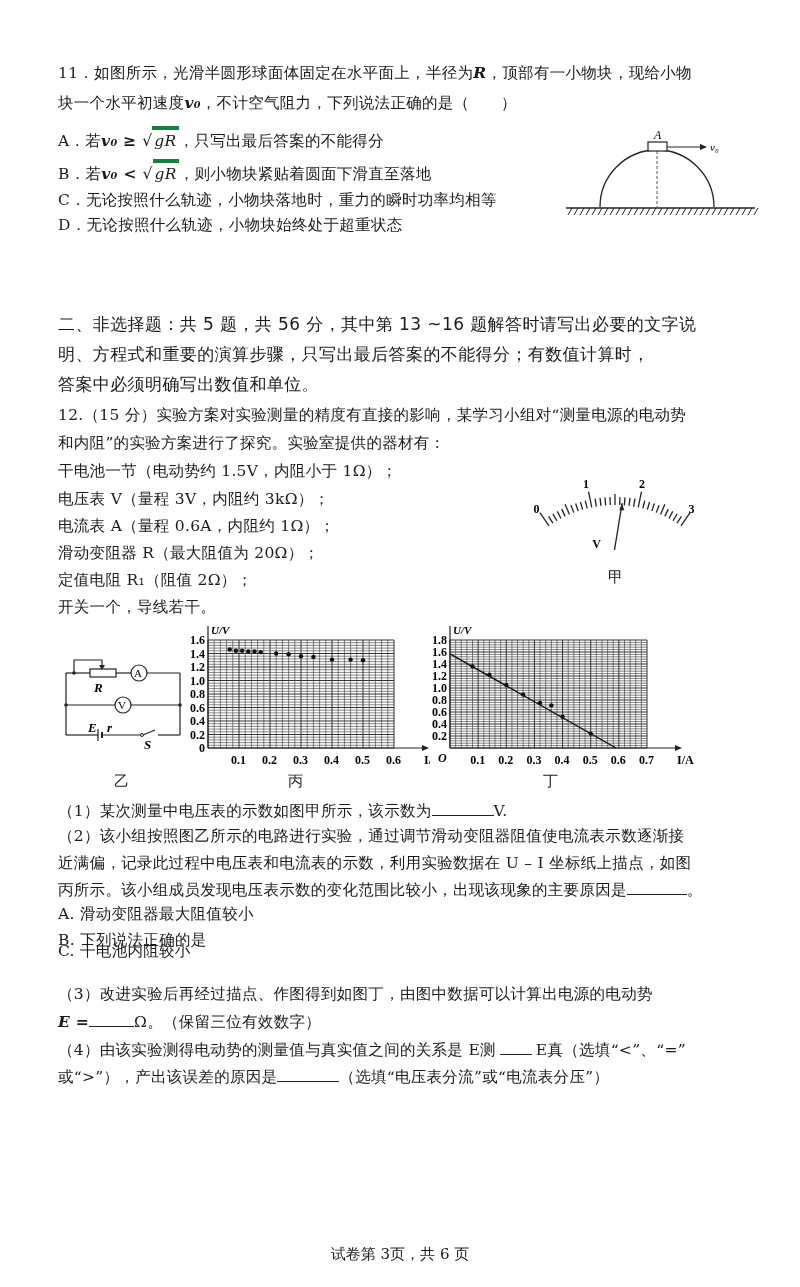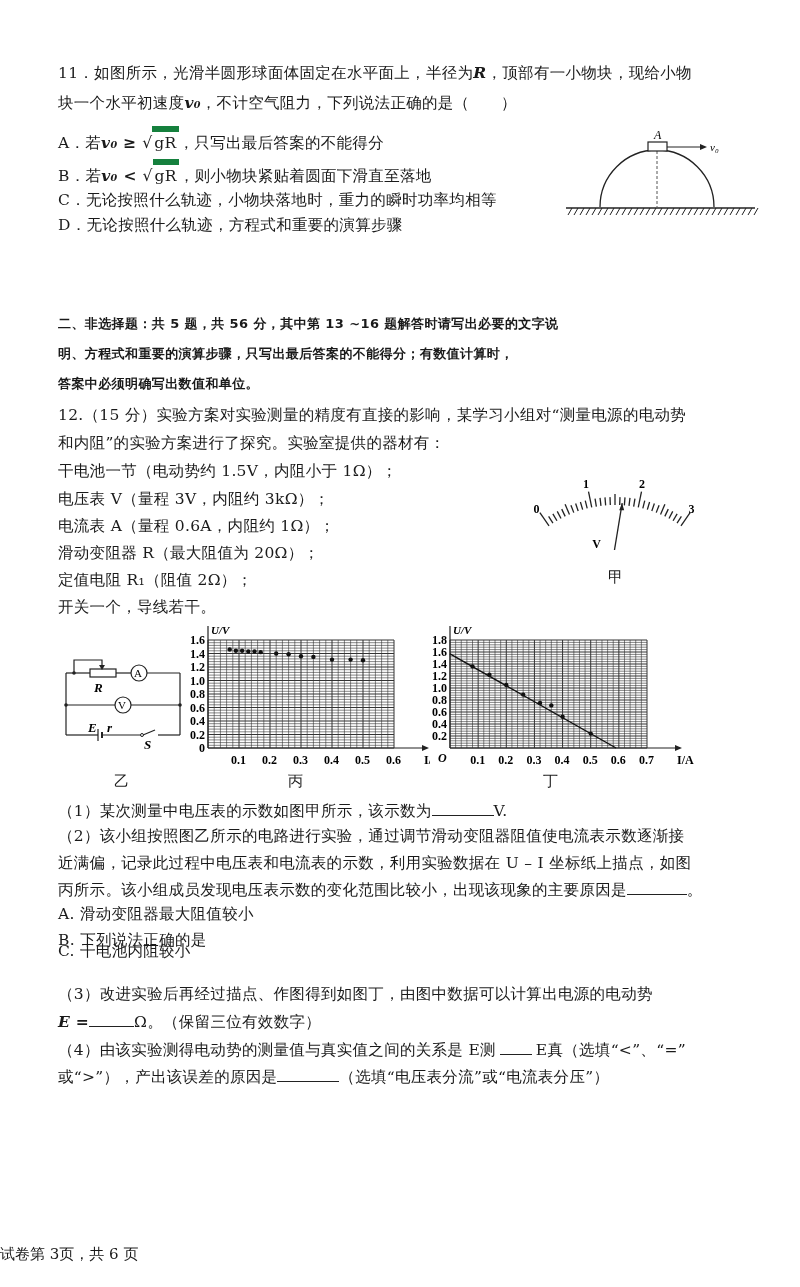--- a/index.html
+++ b/index.html
@@ -1,46 +1,46 @@
 <!DOCTYPE html>
 <html><head>
 <meta charset="utf-8">
 <style>
   html, body { margin: 0; padding: 0; background: #ffffff; }
   body { width: 800px; height: 1287px; position: relative; overflow: hidden;
          font-family: "DejaVu Serif", "Liberation Serif", serif; color: #1a1a1a; }
   .line { position: absolute; left: 58px; font-size: 15.5px; line-height: 22px; white-space: nowrap; letter-spacing: 0.3px; }
-  .bold { font-family: "DejaVu Sans", "Liberation Sans", sans-serif; font-weight: bold; font-size: 13px; letter-spacing: 0.4px; }
+  .bold { font-family: "DejaVu Sans", "Liberation Sans", sans-serif; font-weight: normal; font-size: 17px; letter-spacing: 0.4px; }
   .it { font-style: italic; font-weight: bold; }
   .blank { display: inline-block; border-bottom: 1px solid #222; height: 16px; vertical-align: baseline; }
-  .sqrt { display: inline-block; border-top: 6px solid #15803d; padding: 0 2px; }
+  .sqrt { display: inline-block; border-top: 4px solid #15803d; padding: 0 2px; font-style: italic; }
   .cap { position: absolute; font-size: 15px; }
   svg text { font-family: "Liberation Serif", "DejaVu Serif", serif; }
-  .footer { position: absolute; top: 1245px; left: 0; width: 800px; text-align: left; font-size: 15px; }
+  .footer { position: absolute; top: 1245px; left: 0; width: 800px; text-align: center; font-size: 15px; }
 </style>
 </head>
 <body>
 
 <div class="line" style="top:62px">
   <span>11．如图所示，光滑半圆形球面体固定在水平面上，半径为</span><span class="it">R</span><span>，顶部有一小物块，现给小物</span>
 </div>
 <div class="line" style="top:92px">
   <span>块一个水平初速度</span><span class="it">v₀</span><span>，不计空气阻力，下列说法正确的是（　　）</span>
 </div>
 <div class="line" style="top:126px">
   <span>A．若</span><span class="it">v₀ ≥ </span><span>√</span><span class="sqrt">gR</span><span>，只写出最后答案的不能得分</span>
 </div>
 <div class="line" style="top:159px">
   <span>B．若</span><span class="it">v₀ &lt; </span><span>√</span><span class="sqrt">gR</span><span>，则小物块紧贴着圆面下滑直至落地</span>
 </div>
 <div class="line" style="top:189px">
   <span>C．</span><span>无论按照什么轨迹，小物块落地时，重力的瞬时功率均相等</span>
 </div>
 <div class="line" style="top:214px">
-  <span>D．</span><span>无论按照什么轨迹，方程式和重要的演算步骤</span>
+  <span>D．</span><span>无论按照什么轨迹，小物块始终处于超重状态</span>
 </div>
 
 <svg style="position:absolute; left:560px; top:125px;" width="200" height="95">
   <path d="M 40 82 A 57 57 0 0 1 154 82" fill="none" stroke="#222" stroke-width="1.3"></path>
   <line x1="6" y1="83" x2="195" y2="83" stroke="#222" stroke-width="1.3"></line>
   <g stroke="#222" stroke-width="1" id="hatch">
       <line x1="12" y1="83" x2="8" y2="90"></line>
       <line x1="18" y1="83" x2="14" y2="90"></line>
       <line x1="24" y1="83" x2="20" y2="90"></line>
       <line x1="30" y1="83" x2="26" y2="90"></line>

